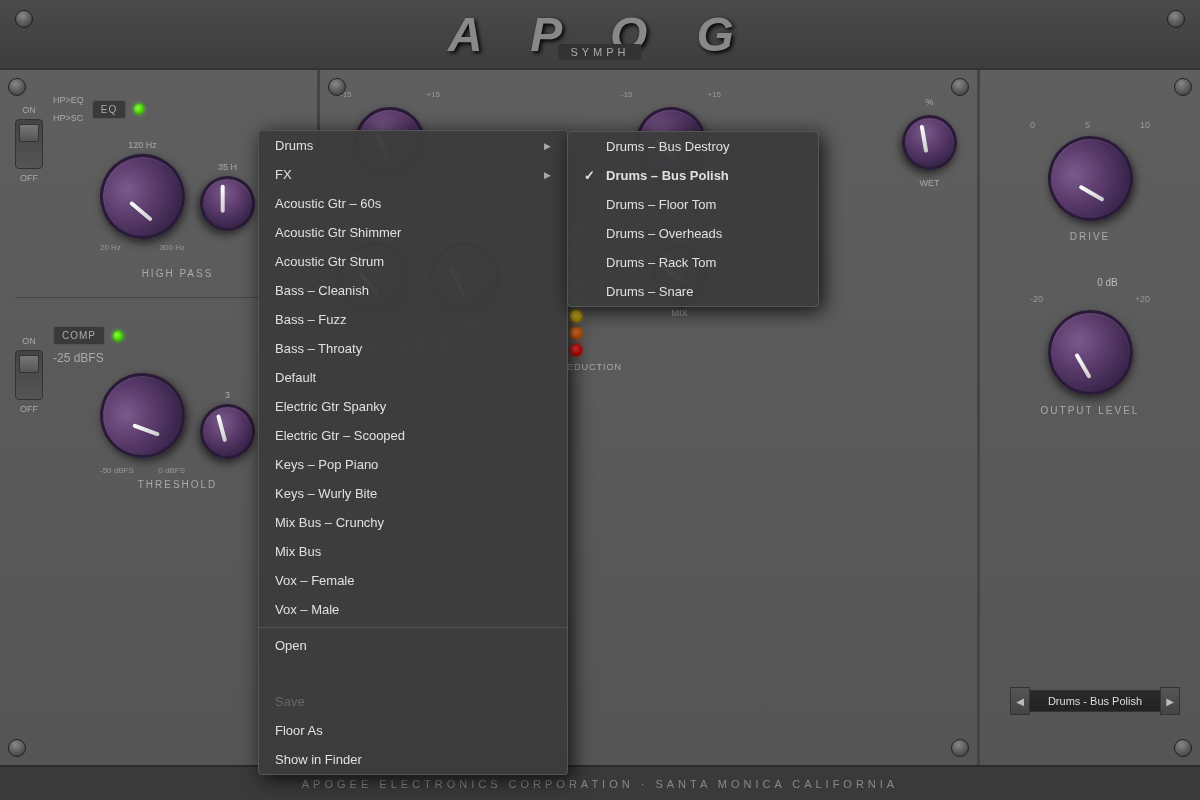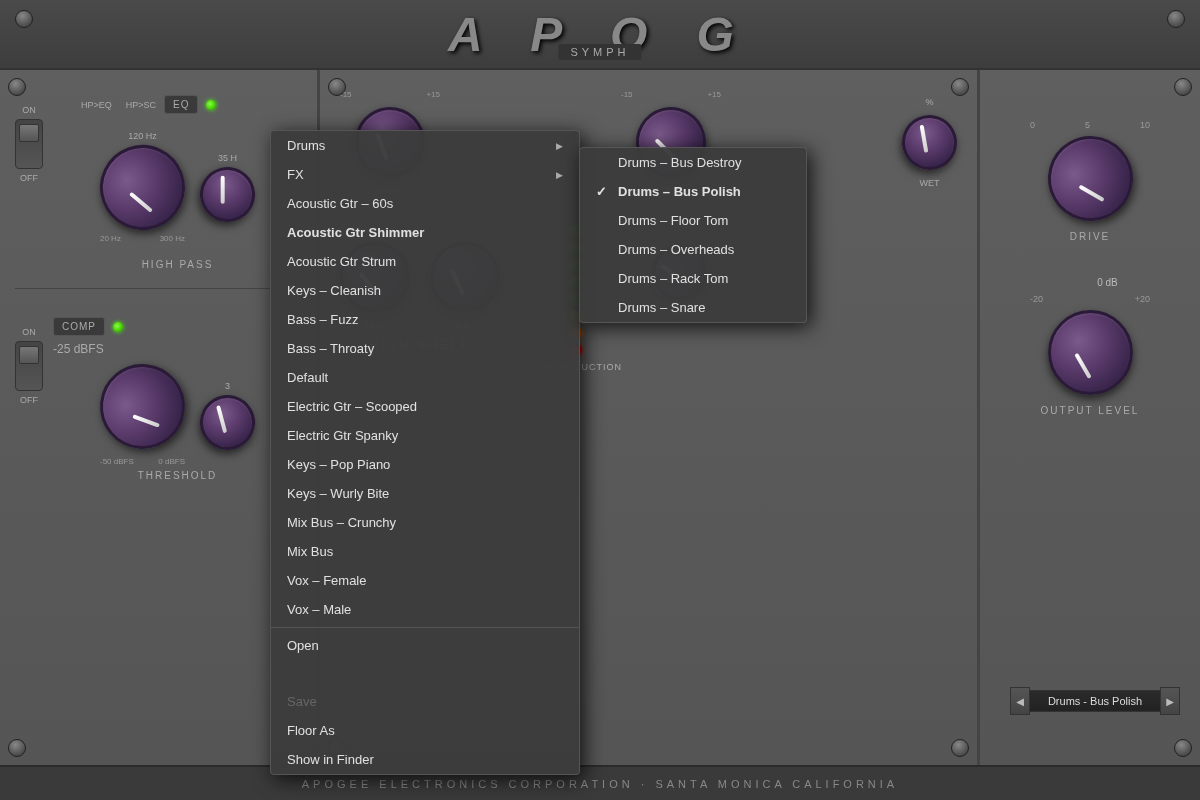--- a/index.html
+++ b/index.html
@@ -248,21 +248,21 @@
       top: 0;
       left: 0;
       right: 0;
       bottom: 0;
       z-index: 100;
     }
 
     .main-menu {
       position: absolute;
       top: 60px;
-      left: 270px;
+      left: 258px;
       width: 310px;
       background: rgba(60, 60, 60, 0.97);
       border: 1px solid #555;
       border-radius: 4px;
       box-shadow: 4px 4px 20px rgba(0,0,0,0.8);
       z-index: 200;
     }
 
     .menu-item {
       padding: 7px 16px;
@@ -275,47 +275,46 @@
       white-space: nowrap;
     }
 
     .menu-item.has-submenu::after {
       content: '▶';
       font-size: 9px;
       color: #aaa;
     }
 
     .menu-item.bold-item {
-      font-weight: bold;
+      font-weight: normal;
     }
 
     .menu-item.disabled-item {
       color: #666;
       cursor: default;
       margin-top: 27px;
     }
 
     .menu-divider {
       height: 1px;
       background: #555;
       margin: 3px 0;
     }
 
     
     .submenu {
       position: absolute;
       top: 0px;
       left: 310px;
-      width: 228px;
+      width: 252px;
       background: rgba(60, 60, 60, 0.97);
       border: 1px solid #555;
       border-radius: 4px;
       box-shadow: 4px 4px 20px rgba(0,0,0,0.8);
       z-index: 300;
-      margin-top: 16px;
     }
 
     .submenu-item {
       padding: 7px 16px;
       font-size: 13px;
       color: #e0e0e0;
       cursor: pointer;
       display: flex;
       align-items: center;
       gap: 8px;
@@ -521,21 +520,21 @@
       <div class="left-top">
         <div style="display:flex; flex-direction:column; gap:4px; align-items:center; margin-top:10px;">
           <div class="toggle-label">ON</div>
           <div class="toggle-switch">
             <div class="toggle-nub"></div>
           </div>
           <div class="toggle-label">OFF</div>
         </div>
         <div class="eq-controls">
           <div class="section-header">
-            <div style="display:flex; flex-direction:row; font-size:9px; color:#aaa; gap:14px;margin-left:28px;">
+            <div style="display:flex; flex-direction:column; font-size:9px; color:#aaa; gap:8px;">
               <span>HP&gt;EQ</span>
               <span>HP&gt;SC</span>
             </div>
             <div class="section-badge">EQ</div>
             <div class="led-green"></div>
           </div>
           <div class="knob-row" style="margin-top:5px;">
             <div class="knob-group">
               <div style="font-size:9px;color:#aaa;">120 Hz</div>
               <div class="knob knob-large" style="transform:rotate(-20deg)"></div>
@@ -737,36 +736,36 @@
         <div class="menu-item">
           <span>Acoustic Gtr – 60s</span>
         </div>
         <div class="menu-item bold-item">
           <span>Acoustic Gtr Shimmer</span>
         </div>
         <div class="menu-item">
           <span>Acoustic Gtr Strum</span>
         </div>
         <div class="menu-item">
-          <span>Keys – Cleanish</span>
+          <span>Bass – Cleanish</span>
         </div>
         <div class="menu-item">
           <span>Bass – Fuzz</span>
         </div>
         <div class="menu-item">
           <span>Bass – Throaty</span>
         </div>
         <div class="menu-item">
           <span>Default</span>
         </div>
         <div class="menu-item">
+          <span>Electric Gtr Spanky</span>
+        </div>
+        <div class="menu-item">
           <span>Electric Gtr – Scooped</span>
-        </div>
-        <div class="menu-item">
-          <span>Electric Gtr Spanky</span>
         </div>
         <div class="menu-item">
           <span>Keys – Pop Piano</span>
         </div>
         <div class="menu-item">
           <span>Keys – Wurly Bite</span>
         </div>
         <div class="menu-item">
           <span>Mix Bus – Crunchy</span>
         </div>

